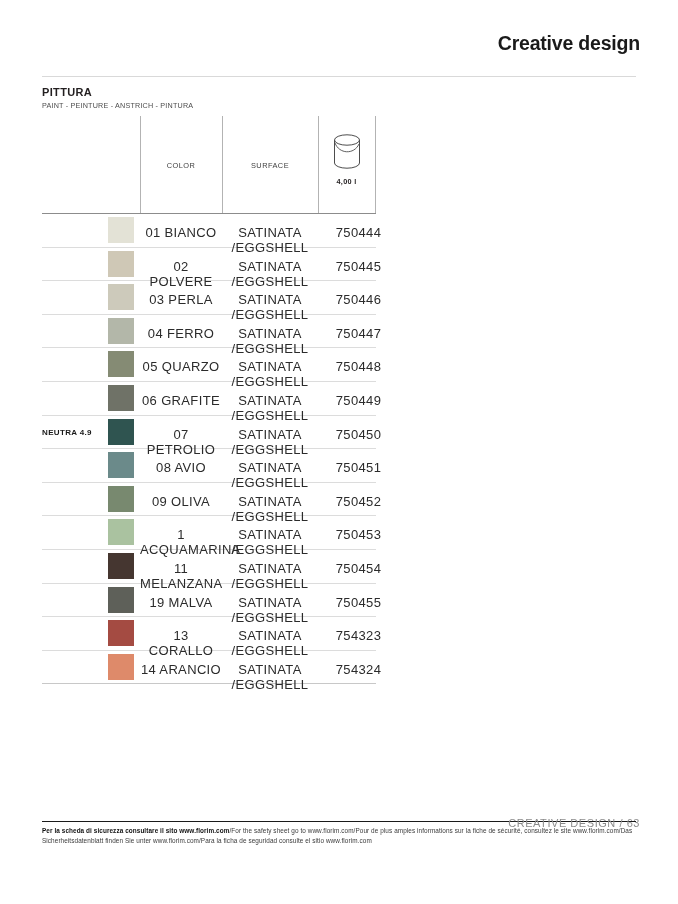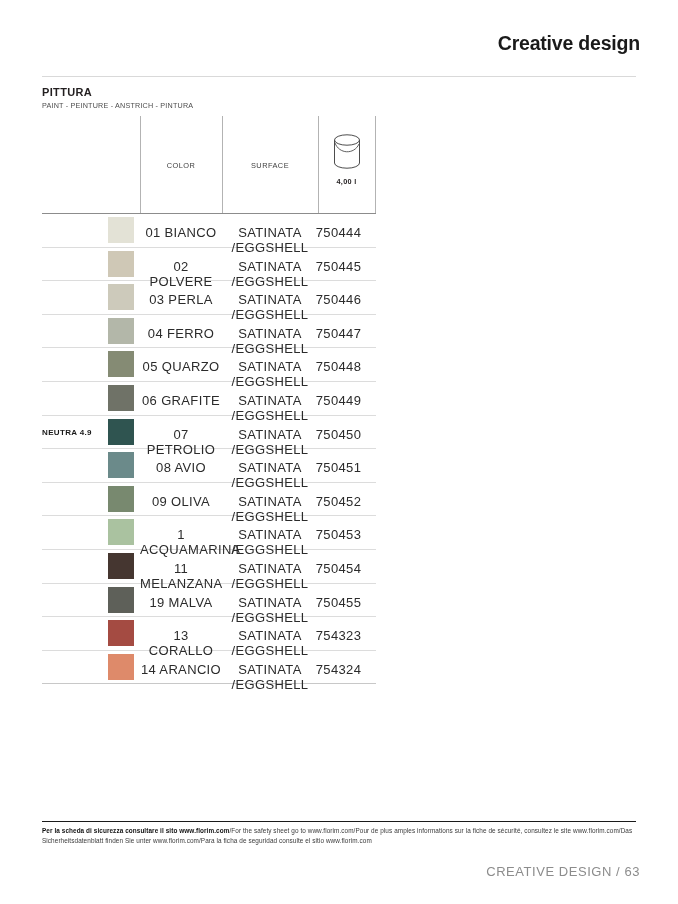--- a/index.html
+++ b/index.html
@@ -144,21 +144,21 @@
   .cell {
     position: absolute;
     top: 11px;
     font-size: 13px;
     letter-spacing: 0.35px;
     color: #2b2b2b;
     text-align: center;
   }
   .c-name { left: 98px;  width: 82px; }
   .c-surf { left: 180px; width: 96px; }
-  .c-code { left: 268px; width: 57px; }
+  .c-code { left: 288px; width: 57px; }
 
   
   .group-label {
     position: absolute;
     left: 0;
     width: 62px;
     top: 312px;
     font-size: 8px;
     font-weight: bold;
     letter-spacing: 0.35px;
@@ -186,22 +186,22 @@
     letter-spacing: 0.08px;
   }
   .footer-note b {
     font-weight: bold;
     color: #111111;
   }
 
   .page-footer {
     position: absolute;
     right: 38px;
-    top: 864px;
-    font-size: 13px;
+    top: 817px;
+    font-size: 11px;
     letter-spacing: 0.55px;
     color: #8c8c8c;
   }
 </style>
 </head>
 <body>
 
 <div class="page-header">
   <div class="page-title">Creative design</div>
 </div>

